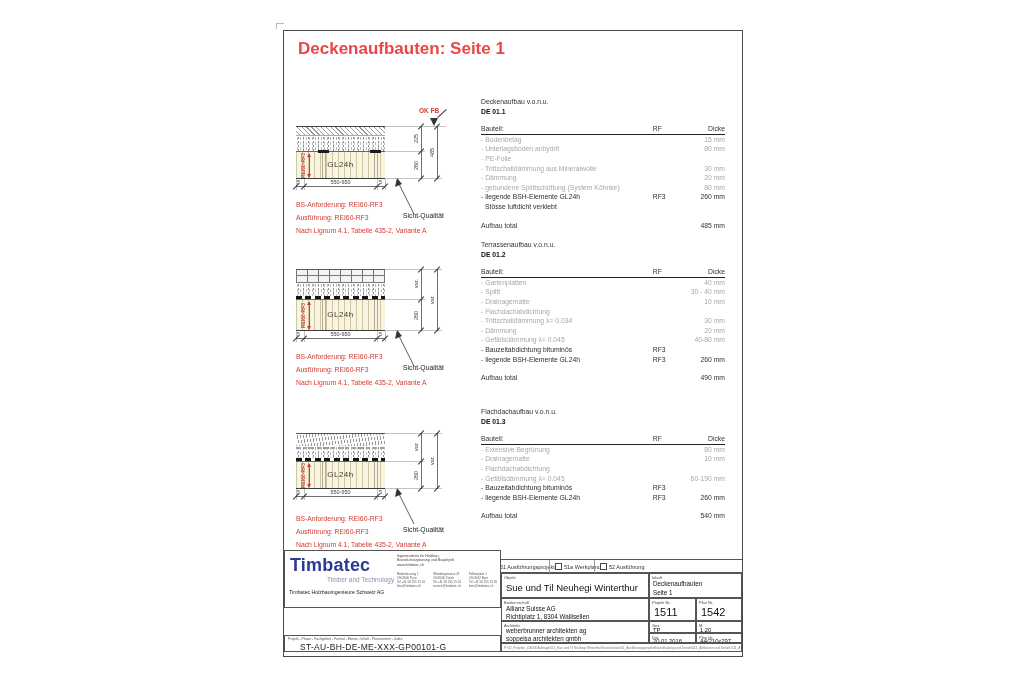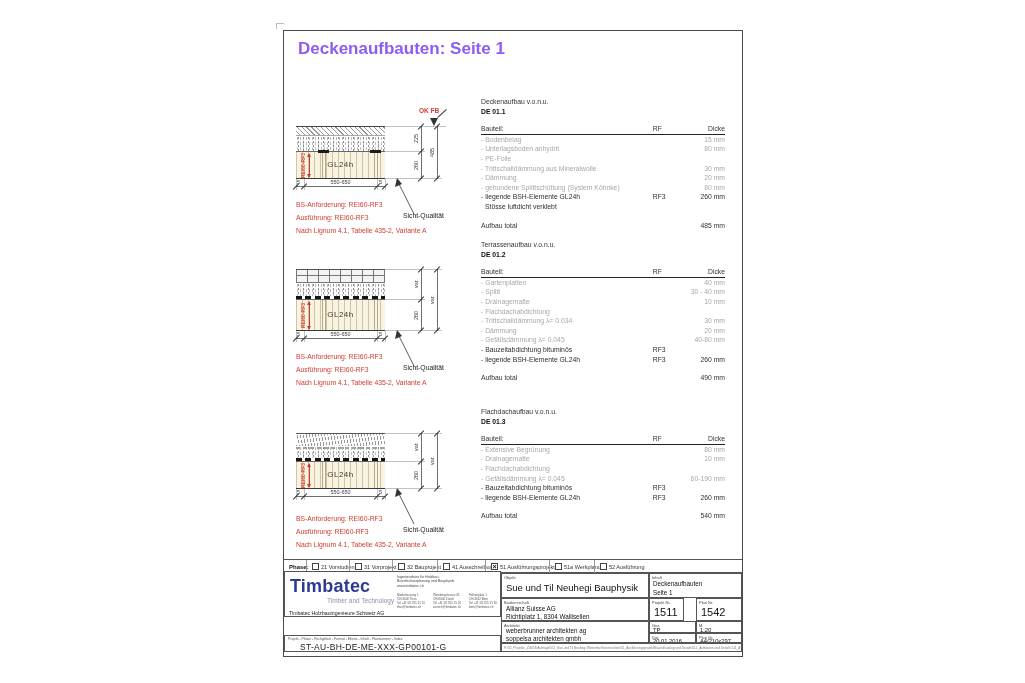--- a/index.html
+++ b/index.html
@@ -2,21 +2,21 @@
 <html><head>
 <meta charset="utf-8">
 <style>
   html,body { margin:0; padding:0; background:#ffffff; }
   body { width:1025px; height:683px; position:relative; overflow:hidden;
          font-family:"Liberation Sans", sans-serif; color:#333; }
   .x { position:absolute; }
   .sheet { position:absolute; left:283px; top:30px; width:458px; height:625px;
            border:1px solid #4a4a4a; background:#fff; }
   .crop { width:7px; height:5px; border-left:1px solid #bbb; border-top:1px solid #bbb; }
-  .page-title { font-size:17px; font-weight:bold; color:#8b5cf6; white-space:nowrap; }
+  .page-title { font-size:17px; font-weight:bold; color:#ef4444; white-space:nowrap; }
 
   
   .hatch-band { background:repeating-linear-gradient(45deg,#ffffff 0 2.5px,#9a9a9a 2.5px 3.4px);
                 border-top:1px solid #444; border-bottom:1px solid #aaa; box-sizing:border-box; }
   .speckle-band { background-color:#fdfdfd;
                 background-image:radial-gradient(#8f8f8f .7px,transparent .8px),radial-gradient(#bdbdbd .6px,transparent .7px);
                 background-size:5px 4px,3px 5px; }
   .tile-band { background-color:#f4f4f4; box-sizing:border-box; border-top:1px solid #555;
                 background-image:repeating-linear-gradient(0deg,#777 0 1px,transparent 1px 6.5px),
                                  repeating-linear-gradient(90deg,#777 0 1px,transparent 1px 11px); }
@@ -432,21 +432,21 @@
     </div>
     <div class="x phase-div" style="left:310px;top:0"></div>
     <div class="x phase-item" style="left:316px;top:3px">
       <span class="phase-box"></span>
       <span class="phase-text">52 Ausführung</span>
     </div>
   </div>
 
   <div>
 
-    <div class="x tb-cell" style="left:0;top:540px;width:217px;height:46px">
+    <div class="x tb-cell" style="left:0;top:519px;width:217px;height:58px">
       <div class="x logo-name" style="left:5px;top:4px">Timbatec</div>
       <div class="x logo-tag" style="left:42px;top:25px">Timber and Technology</div>
       <div class="x logo-sub" style="left:4px;top:38px">Timbatec Holzbauingenieure Schweiz AG</div>
       <div class="x" style="left:112px;top:3px">
         <div class="tiny">Ingenieurbüro für Holzbau,</div>
         <div class="tiny">Brandschutzplanung und Bauphysik</div>
         <div class="tiny">www.timbatec.ch</div>
       </div>
       <div class="x" style="left:112px;top:22px">
         <div class="tiny2">Niederlassung 1</div>
@@ -468,36 +468,36 @@
       </div>
     </div>
 
     <div class="x tb-cell" style="left:0;top:604px;width:217px;height:17px">
       <div class="x doc-fields" style="left:3px;top:1px">Projekt - Phase - Fachgebiet - Format - Ebene - Inhalt      -      Plannummer      -      Index</div>
       <div class="x doc-number" style="left:15px;top:6px">ST-AU-BH-DE-ME-XXX-GP00101-G</div>
     </div>
 
     <div class="x tb-cell" style="left:217px;top:542px;width:148px;height:25px">
       <div class="tb-label">Objekt</div>
-      <div class="x tb-val-lg" style="left:4px;top:8px">Sue und Til Neuhegi Bauphysik</div>
+      <div class="x tb-val-lg" style="left:4px;top:8px">Sue und Til Neuhegi Winterthur</div>
     </div>
 
     <div class="x tb-cell" style="left:365px;top:542px;width:93px;height:25px">
       <div class="tb-label">Inhalt</div>
       <div class="x tb-val" style="left:3px;top:6px">Deckenaufbauten</div>
       <div class="x tb-val" style="left:3px;top:15px">Seite 1</div>
     </div>
 
     <div class="x tb-cell" style="left:217px;top:567px;width:148px;height:23px">
       <div class="tb-label">Bauherrschaft</div>
       <div class="x tb-val" style="left:4px;top:6px">Allianz Suisse  AG</div>
       <div class="x tb-val" style="left:4px;top:14px">Richtiplatz  1, 8304 Wallisellen</div>
     </div>
 
-    <div class="x tb-cell" style="left:365px;top:567px;width:35px;height:23px">
+    <div class="x tb-cell" style="left:365px;top:567px;width:47px;height:23px">
       <div class="tb-label">Projekt Nr.</div>
       <div class="x tb-num" style="left:4px;top:7px">1511</div>
     </div>
 
     <div class="x tb-cell" style="left:412px;top:567px;width:46px;height:23px">
       <div class="tb-label">Plan Nr.</div>
       <div class="x tb-num" style="left:4px;top:7px">1542</div>
     </div>
 
     <div class="x tb-cell" style="left:217px;top:590px;width:148px;height:22px">

